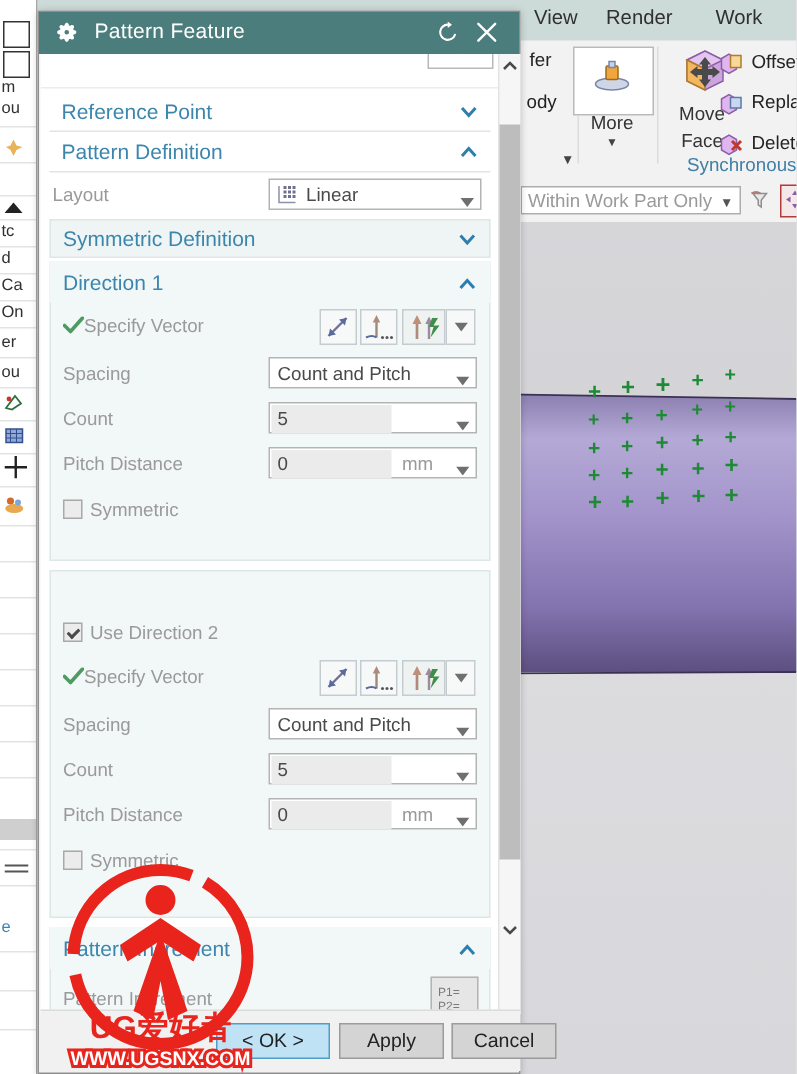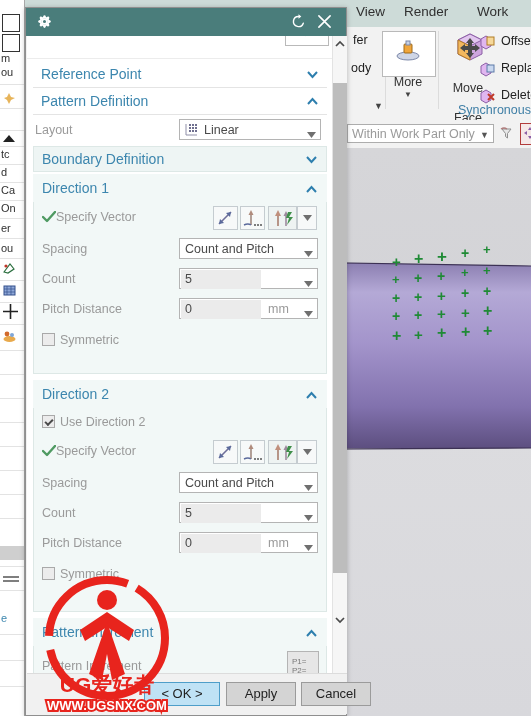--- a/index.html
+++ b/index.html
@@ -19,21 +19,21 @@
   .rtab{position:absolute;top:4px;color:#303030;font-size:13.5px;white-space:nowrap;}
 
   .ribbon-body{
     position:absolute;left:0;top:27px;width:531px;height:93px;
     background:#f2f2f2;border-bottom:1px solid #c6c6c6;
   }
   .ribsep{position:absolute;top:4px;width:1px;height:78px;background:#dcdcdc;}
 
   .big-btn{position:absolute;text-align:center;width:54px;}
   .big-btn .bico{width:40px;height:34px;margin:0 auto;position:relative;}
-  .big-btn .blab{font-size:12.5px;color:#333;line-height:14px;margin-top:16px;white-space:nowrap;}
+  .big-btn .blab{font-size:12.5px;color:#333;line-height:14px;margin-top:4px;white-space:nowrap;}
   .drop-caret{font-size:8px;color:#444;line-height:8px;}
 
   .more-box{
     position:absolute;width:52px;height:44px;border:1px solid #b9b9b9;background:#fff;
   }
 
   .small-item{position:absolute;height:22px;}
   .small-item .sico{position:absolute;left:0;top:2px;width:17px;height:17px;}
   .small-item .slab{position:absolute;left:22px;top:2px;font-size:12.5px;color:#222;white-space:nowrap;}
 
@@ -436,20 +436,21 @@
 
   <div class="titlebar">
     <div class="title-gear">
       <svg width="17" height="17" viewBox="0 0 20 20">
         <path fill="#ffffff" d="M10 6.2a3.8 3.8 0 100 7.6 3.8 3.8 0 000-7.6zm0 5.6a1.8 1.8 0 110-3.6 1.8 1.8 0 010 3.6z"></path>
         <path fill="#ffffff" d="M17.4 11.6l-1.6-.5a5.9 5.9 0 00-.4-1l1-1.4-1.7-1.7-1.4 1a5.9 5.9 0 00-1-.4l-.5-1.6H9.2l-.5 1.6c-.36.1-.7.24-1 .4l-1.4-1L4.6 8.7l1 1.4c-.16.32-.3.66-.4 1l-1.6.5v2.4l1.6.5c.1.36.24.7.4 1l-1 1.4 1.7 1.7 1.4-1c.32.16.66.3 1 .4l.5 1.6h2.6l.5-1.6c.34-.1.68-.24 1-.4l1.4 1 1.7-1.7-1-1.4c.16-.3.3-.64.4-1l1.6-.5z" opacity="0"></path>
         <path fill="#ffffff" d="M10 1.8l1 2.1 2.3-.5.6 2.3 2.3.6-.5 2.3 2.1 1-2.1 1 .5 2.3-2.3.6-.6 2.3-2.3-.5-1 2.1-1-2.1-2.3.5-.6-2.3-2.3-.6.5-2.3-2.1-1 2.1-1-.5-2.3 2.3-.6.6-2.3 2.3.5z" opacity="0"></path>
         <path fill="#ffffff" d="M10 2.5c-.7 0-1.3.5-1.5 1.2l-.2.9-.9.4-.8-.5c-.6-.4-1.4-.3-1.9.2s-.6 1.3-.2 1.9l.5.8-.4.9-.9.2C3 8.7 2.5 9.3 2.5 10s.5 1.3 1.2 1.5l.9.2.4.9-.5.8c-.4.6-.3 1.4.2 1.9s1.3.6 1.9.2l.8-.5.9.4.2.9c.2.7.8 1.2 1.5 1.2s1.3-.5 1.5-1.2l.2-.9.9-.4.8.5c.6.4 1.4.3 1.9-.2s.6-1.3.2-1.9l-.5-.8.4-.9.9-.2c.7-.2 1.2-.8 1.2-1.5s-.5-1.3-1.2-1.5l-.9-.2-.4-.9.5-.8c.4-.6.3-1.4-.2-1.9s-1.3-.6-1.9-.2l-.8.5-.9-.4-.2-.9C11.3 3 10.7 2.5 10 2.5zm0 4.1a3.4 3.4 0 110 6.8 3.4 3.4 0 010-6.8z"></path>
       </svg>
     </div>
+    <div class="title-text">Pattern Feature</div>
 
     <div class="tb-btn" style="right:38px;">
       <svg width="15" height="15" viewBox="0 0 16 16">
         <path d="M8 2.6a5.4 5.4 0 105.1 7.2" fill="none" stroke="#ffffff" stroke-width="1.5" stroke-linecap="round"></path>
         <polygon points="8,0.3 8,5 11,2.7" fill="#ffffff"></polygon>
       </svg>
     </div>
     <div class="tb-btn" style="right:12px;">
       <svg width="15" height="15" viewBox="0 0 16 16">
         <path d="M2 2 L14 14 M14 2 L2 14" stroke="#ffffff" stroke-width="1.7" stroke-linecap="round"></path>
@@ -506,21 +507,21 @@
           <span class="txt" style="left:24px;">Linear</span>
           <span class="arw">
             <svg width="9" height="6" viewBox="0 0 9 6">
                 <polygon points="0,0 9,0 4.5,6" fill="#6f6f6f"></polygon>
               </svg>
           </span>
         </div>
       </div>
 
       <div class="sec-head grouped" style="top:110px;">
-        <div class="sec-title">Boundary Definition</div>
+        <div class="sec-title">Symmetric Definition</div>
         <div class="chev">
           <svg width="13" height="13" viewBox="0 0 13 13">
               <path d="M2 4 L6.5 9 L11 4" fill="none" stroke="#2e7fae" stroke-width="2"></path>
             </svg>
         </div>
       </div>
 
       <div class="group" style="top:138px;height:200px;">
         <div class="sec-head grouped" style="left:-1px;top:-1px;width:294px;height:28px;background:#f2f8f7;border-color:transparent;">
           <div class="sec-title" style="top:5px;">Direction 1</div>
@@ -613,28 +614,20 @@
           </div>
         </div>
 
         <div class="row" style="top:154px;">
           <span class="cbox" style="left:8px;top:4px;"></span>
           <span class="cblab" style="left:26px;">Symmetric</span>
         </div>
       </div>
 
       <div class="group" style="top:344px;height:232px;">
-        <div class="sec-head grouped" style="left:-1px;top:-1px;width:294px;height:28px;background:#f2f8f7;border-color:transparent;">
-          <div class="sec-title" style="top:5px;">Direction 2</div>
-          <div class="chev" style="top:8px;">
-            <svg width="13" height="13" viewBox="0 0 13 13">
-                <path d="M2 9 L6.5 4 L11 9" fill="none" stroke="#2e7fae" stroke-width="2"></path>
-              </svg>
-          </div>
-        </div>
 
         <div class="row" style="top:30px;">
           <span class="cbox checked" style="left:8px;top:4px;"></span>
           <span class="cblab" style="left:26px;">Use Direction 2</span>
         </div>
 
         <div class="row" style="top:58px;">
           <span class="check-ok">
             <svg width="14" height="12" viewBox="0 0 14 12">
                 <path d="M1 6 L5 10 L13 1" fill="none" stroke="#4f9a62" stroke-width="2.4" stroke-linecap="round" stroke-linejoin="round"></path>

